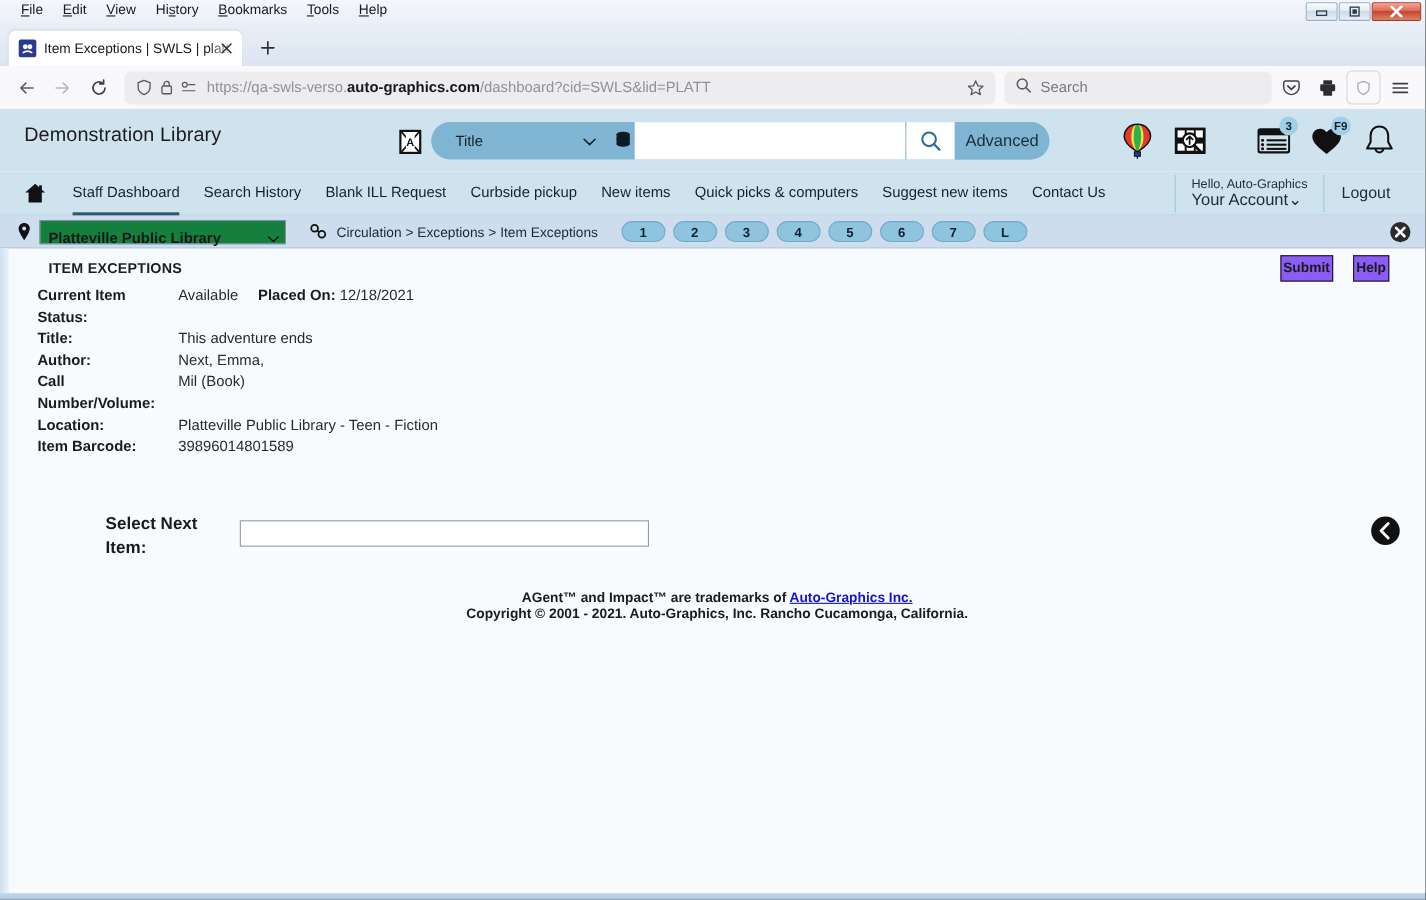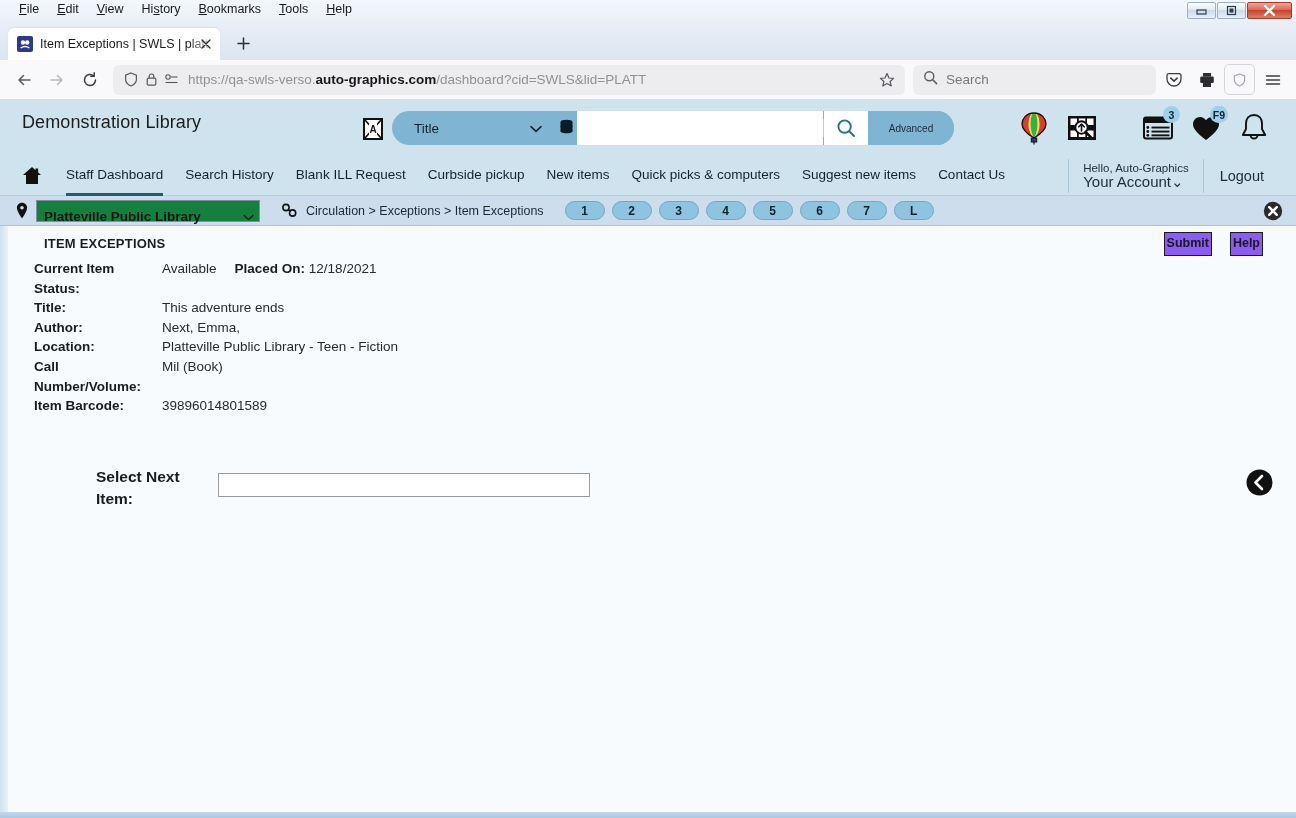--- a/index.html
+++ b/index.html
@@ -158,21 +158,21 @@
     font-size: 13.5px; padding: 0 10px; color: #222;
     min-width: 0;
   }
   #q-divider { width:1px; height:18px; background:#c9c9c9; flex:none; }
   #searchgo {
     width: 44px; height: 34px; background: #fff; flex: none;
     display: flex; align-items: center; justify-content: center; color: #2a6f97;
   }
   #advbtn {
     width: 86px; height: 34px; border-radius: 0 17px 17px 0;
-    background: #7fb5d2; color: #1a2b38; font-size: 10px;
+    background: #7fb5d2; color: #1a2b38; font-size: 15px;
     display: flex; align-items: center; justify-content: center; flex: none;
   }
 
   #hdricons {
     position: absolute; right: 24px; top: 8px;
     display: flex; align-items: flex-start; gap: 12px;
   }
   .hdr-ic { position: relative; width: 36px; height: 40px; display: flex; align-items: center; justify-content: center; }
   .badge {
     position: absolute; right: -4px; top: -2px;
@@ -622,42 +622,46 @@
         </div>
         <div class="frow">
           <div class="flabel">Title:</div>
           <div class="fval">This adventure ends</div>
         </div>
         <div class="frow">
           <div class="flabel">Author:</div>
           <div class="fval">Next, Emma,</div>
         </div>
         <div class="frow">
+          <div class="flabel">Call Number/Volume:</div>
+          <div class="fval">Mil (Book)</div>
+        </div>
+        <div class="frow">
           <div class="flabel">Location:</div>
           <div class="fval">Platteville Public Library - Teen - Fiction</div>
-        </div>
-        <div class="frow">
-          <div class="flabel">Call Number/Volume:</div>
-          <div class="fval">Mil (Book)</div>
         </div>
         <div class="frow">
           <div class="flabel">Item Barcode:</div>
           <div class="fval">39896014801589</div>
         </div>
       </div>
 
       <div id="nextitem">
         <div class="nlabel">Select Next Item:</div>
         <input id="nextinput" value="" style="">
       </div>
 
       <div id="backbtn">
         <svg width="27" height="27" viewBox="0 0 27 27">
             <circle cx="13.5" cy="13.5" r="13" fill="#111"></circle>
             <path d="M16 7 L9.5 13.5 L16 20" fill="none" stroke="#fff" stroke-width="2.6" stroke-linecap="round" stroke-linejoin="round"></path>
           </svg>
       </div>
 
+      <div id="footer">
+        <div><span>AGent™ and Impact™ are trademarks of </span><a href="#">Auto-Graphics Inc.</a></div>
+        <div>Copyright © 2001 - 2021. Auto-Graphics, Inc. Rancho Cucamonga, California.</div>
+      </div>
     </div>
   </div>
 
   <div id="statusstrip"></div>
 </div>
 
 </body></html>

